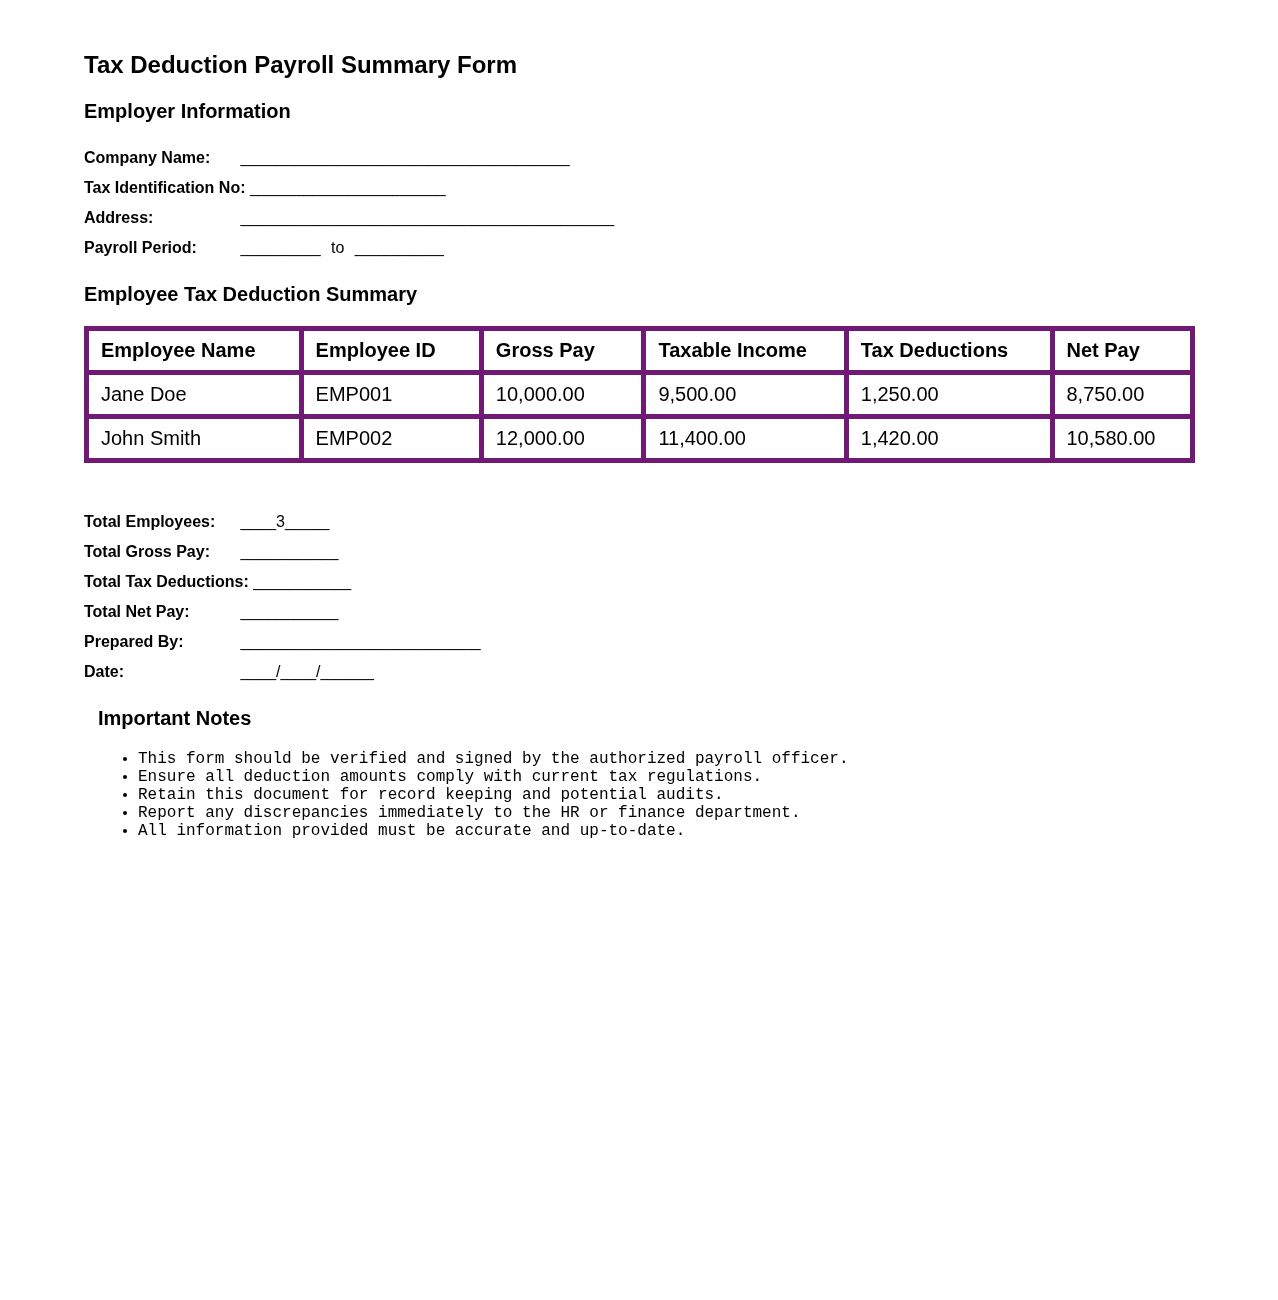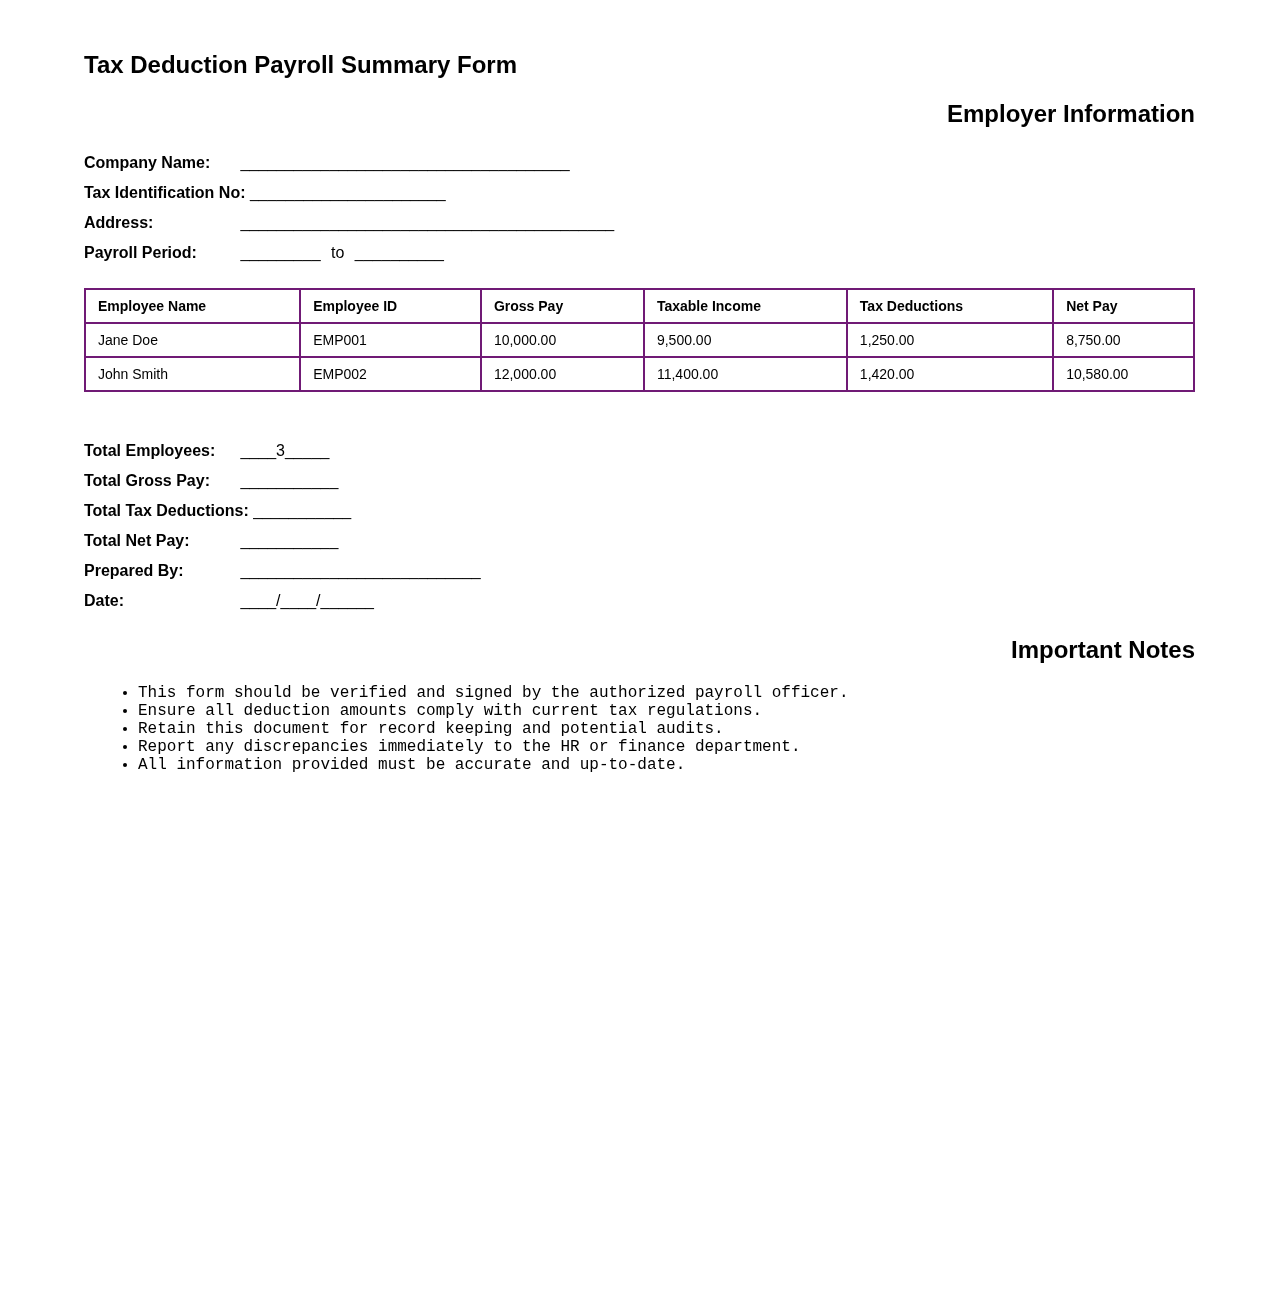--- a/index.html
+++ b/index.html
@@ -12,24 +12,23 @@
     color: #000000;
     font-family: "Liberation Sans", "DejaVu Sans", sans-serif;
     font-size: 16px;
   }
   h1.page-title {
     font-size: 24px;
     font-weight: 700;
     margin: 21px 0;
   }
   h2.section-heading {
-    font-size: 24px;
+    font-size: 20px;
     font-weight: 700;
     margin: 20px 0;
-    text-align: right;
   }
   .field-row {
     height: 30px;
     line-height: 30px;
     white-space: nowrap;
   }
   .field-label {
     display: inline-block;
     min-width: 152px;
     font-weight: 700;
@@ -41,24 +40,24 @@
   .to-label { margin: 12px 6px; }
 
   table.summary-table {
     width: 100%;
     border-collapse: collapse;
     table-layout: fixed;
     margin-top: 20px;
   }
   table.summary-table th,
   table.summary-table td {
-    border: 2px solid #701a75;
+    border: 5px solid #701a75;
     padding: 8px 12px;
     text-align: left;
-    font-size: 14px;
+    font-size: 20px;
     overflow: hidden;
   }
   table.summary-table th { font-weight: 700; }
 
   .totals-section { margin-top: 44px; }
   .signature-section { }
 
   .notes-section {
     margin-left: 14px;
     margin-top: 18px;
@@ -98,20 +97,21 @@
 
   <div class="field-row">
     <span class="field-label">Payroll Period:</span>
     <span class="blank-line">_________</span>
     <span class="to-label">to</span>
     <span class="blank-line">__________</span>
   </div>
 </div>
 
 <div class="summary-section">
+  <h2 class="section-heading">Employee Tax Deduction Summary</h2>
 
   <table class="summary-table">
     <colgroup>
       <col style="width:19.4%">
       <col style="width:16.3%">
       <col style="width:14.7%">
       <col style="width:18.3%">
       <col style="width:18.6%">
       <col style="width:12.7%">
     </colgroup>

